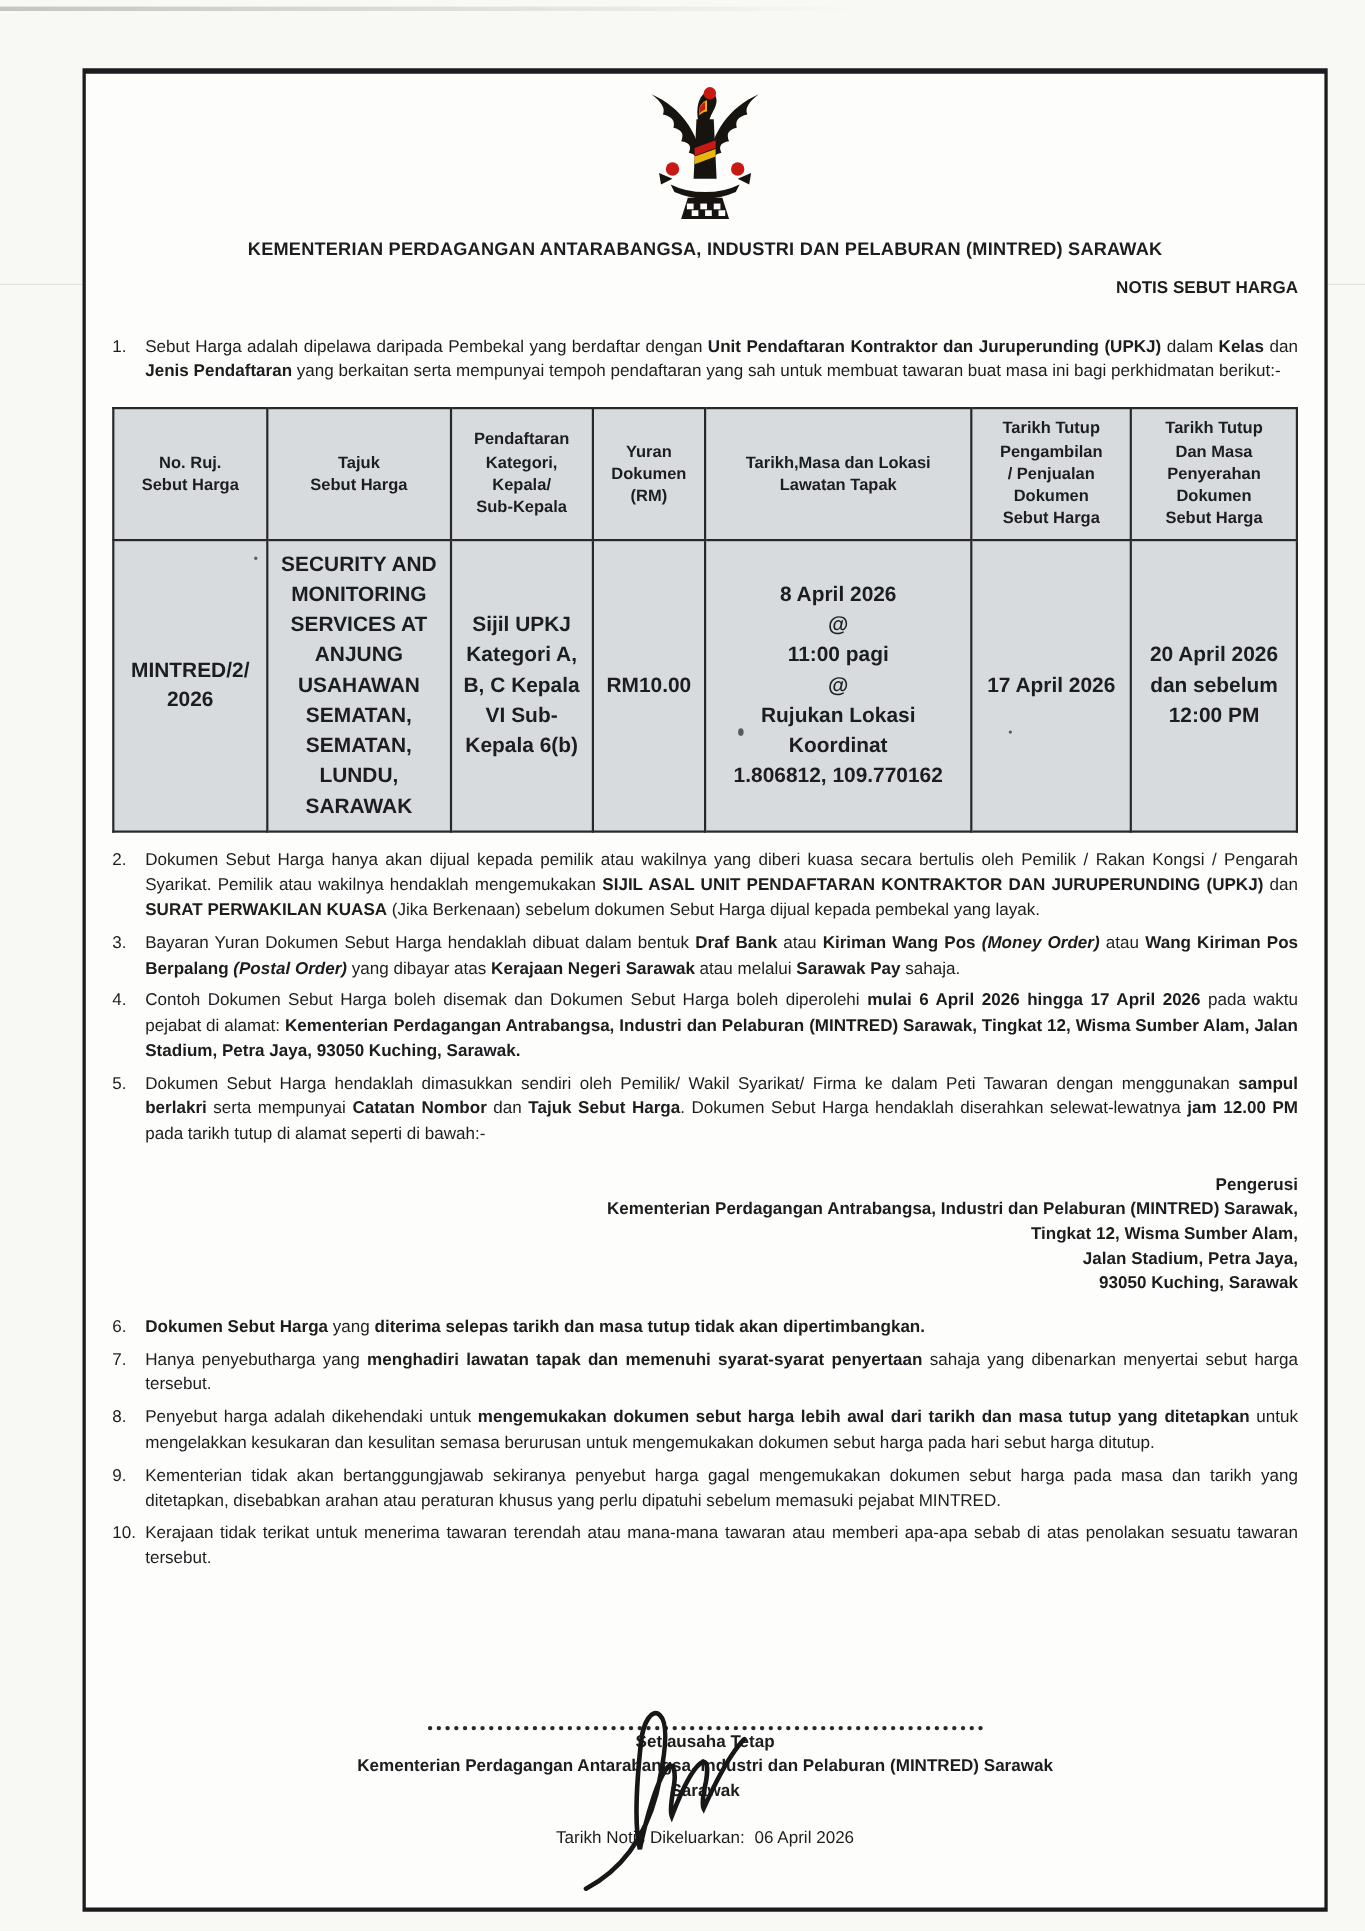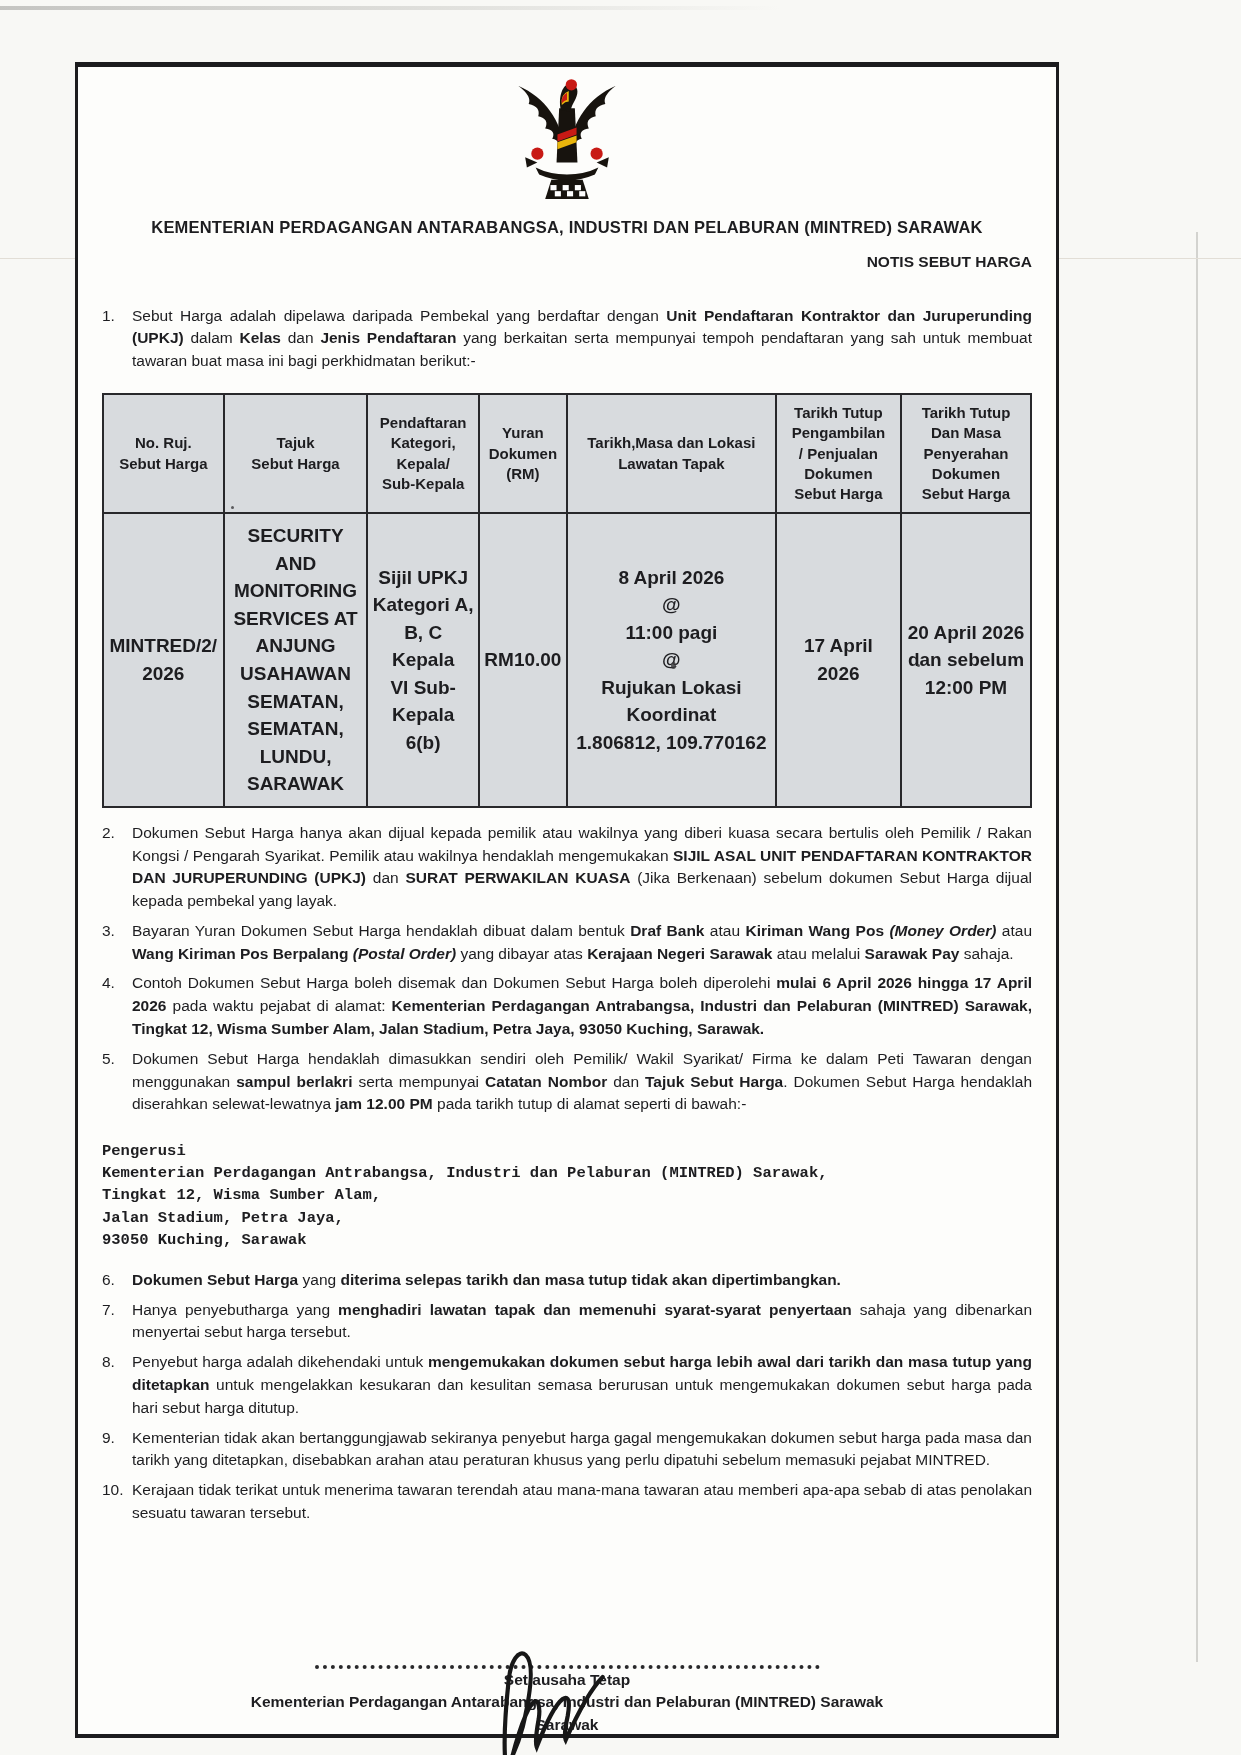--- a/index.html
+++ b/index.html
@@ -20,21 +20,21 @@
   }
   .scan-streak-right {
     position:absolute; left:1196px; top:232px; width:2px; height:1430px;
     background:#c9c9c5; opacity:.8;
   }
   .fold-line {
     position:absolute; left:0; top:258px; width:100%; height:1px;
     background:#e2ded6;
   }
   .frame {
-    position:absolute; left:75px; top:62px; width:984px; height:1676px;
+    position:absolute; left:75px; top:62px; width:1132px; height:1676px;
     background:#fdfdfb;
     border:3px solid #1c1c1e; border-top-width:5px; border-bottom-width:4px;
     padding:0 24px;
   }
   
   .crest { width:122px; margin:10px auto 4px; display:block; }
   .title {
     text-align:center; font-weight:bold; font-size:16.5px;
     letter-spacing:.2px; margin-top:10px;
   }
@@ -49,22 +49,22 @@
   
   table.tender { width:100%; border-collapse:collapse; margin:20px 0 14px; }
   table.tender th, table.tender td {
     border:2px solid #28282b; background:#d8dbde;
     text-align:center; vertical-align:middle; padding:8px 4px;
   }
   table.tender th { font-size:15px; line-height:1.35; font-weight:bold; }
   table.tender td { font-size:19px; line-height:1.45;font-weight:bold; }
   
   .address {
-    text-align:left; font-weight:bold; font-size:15.5px;
-    line-height:1.43; margin:24px 0 18px;font-family:Liberation Mono, monospace;
+    text-align:right; font-weight:bold; font-size:15.5px;
+    line-height:1.43; margin:24px 0 18px;
   }
   
   .sig-area { position:relative; margin-top:2px; text-align:center; font-weight:bold; }
   .squiggle {
     position:absolute; left:50%; transform:translateX(-58%);
     top:-20px; width:235px; height:175px; pointer-events:none;
   }
   .dotline {
     width:505px; margin:140px auto 0; height:0;
     border-bottom:4px dotted #29292b;

